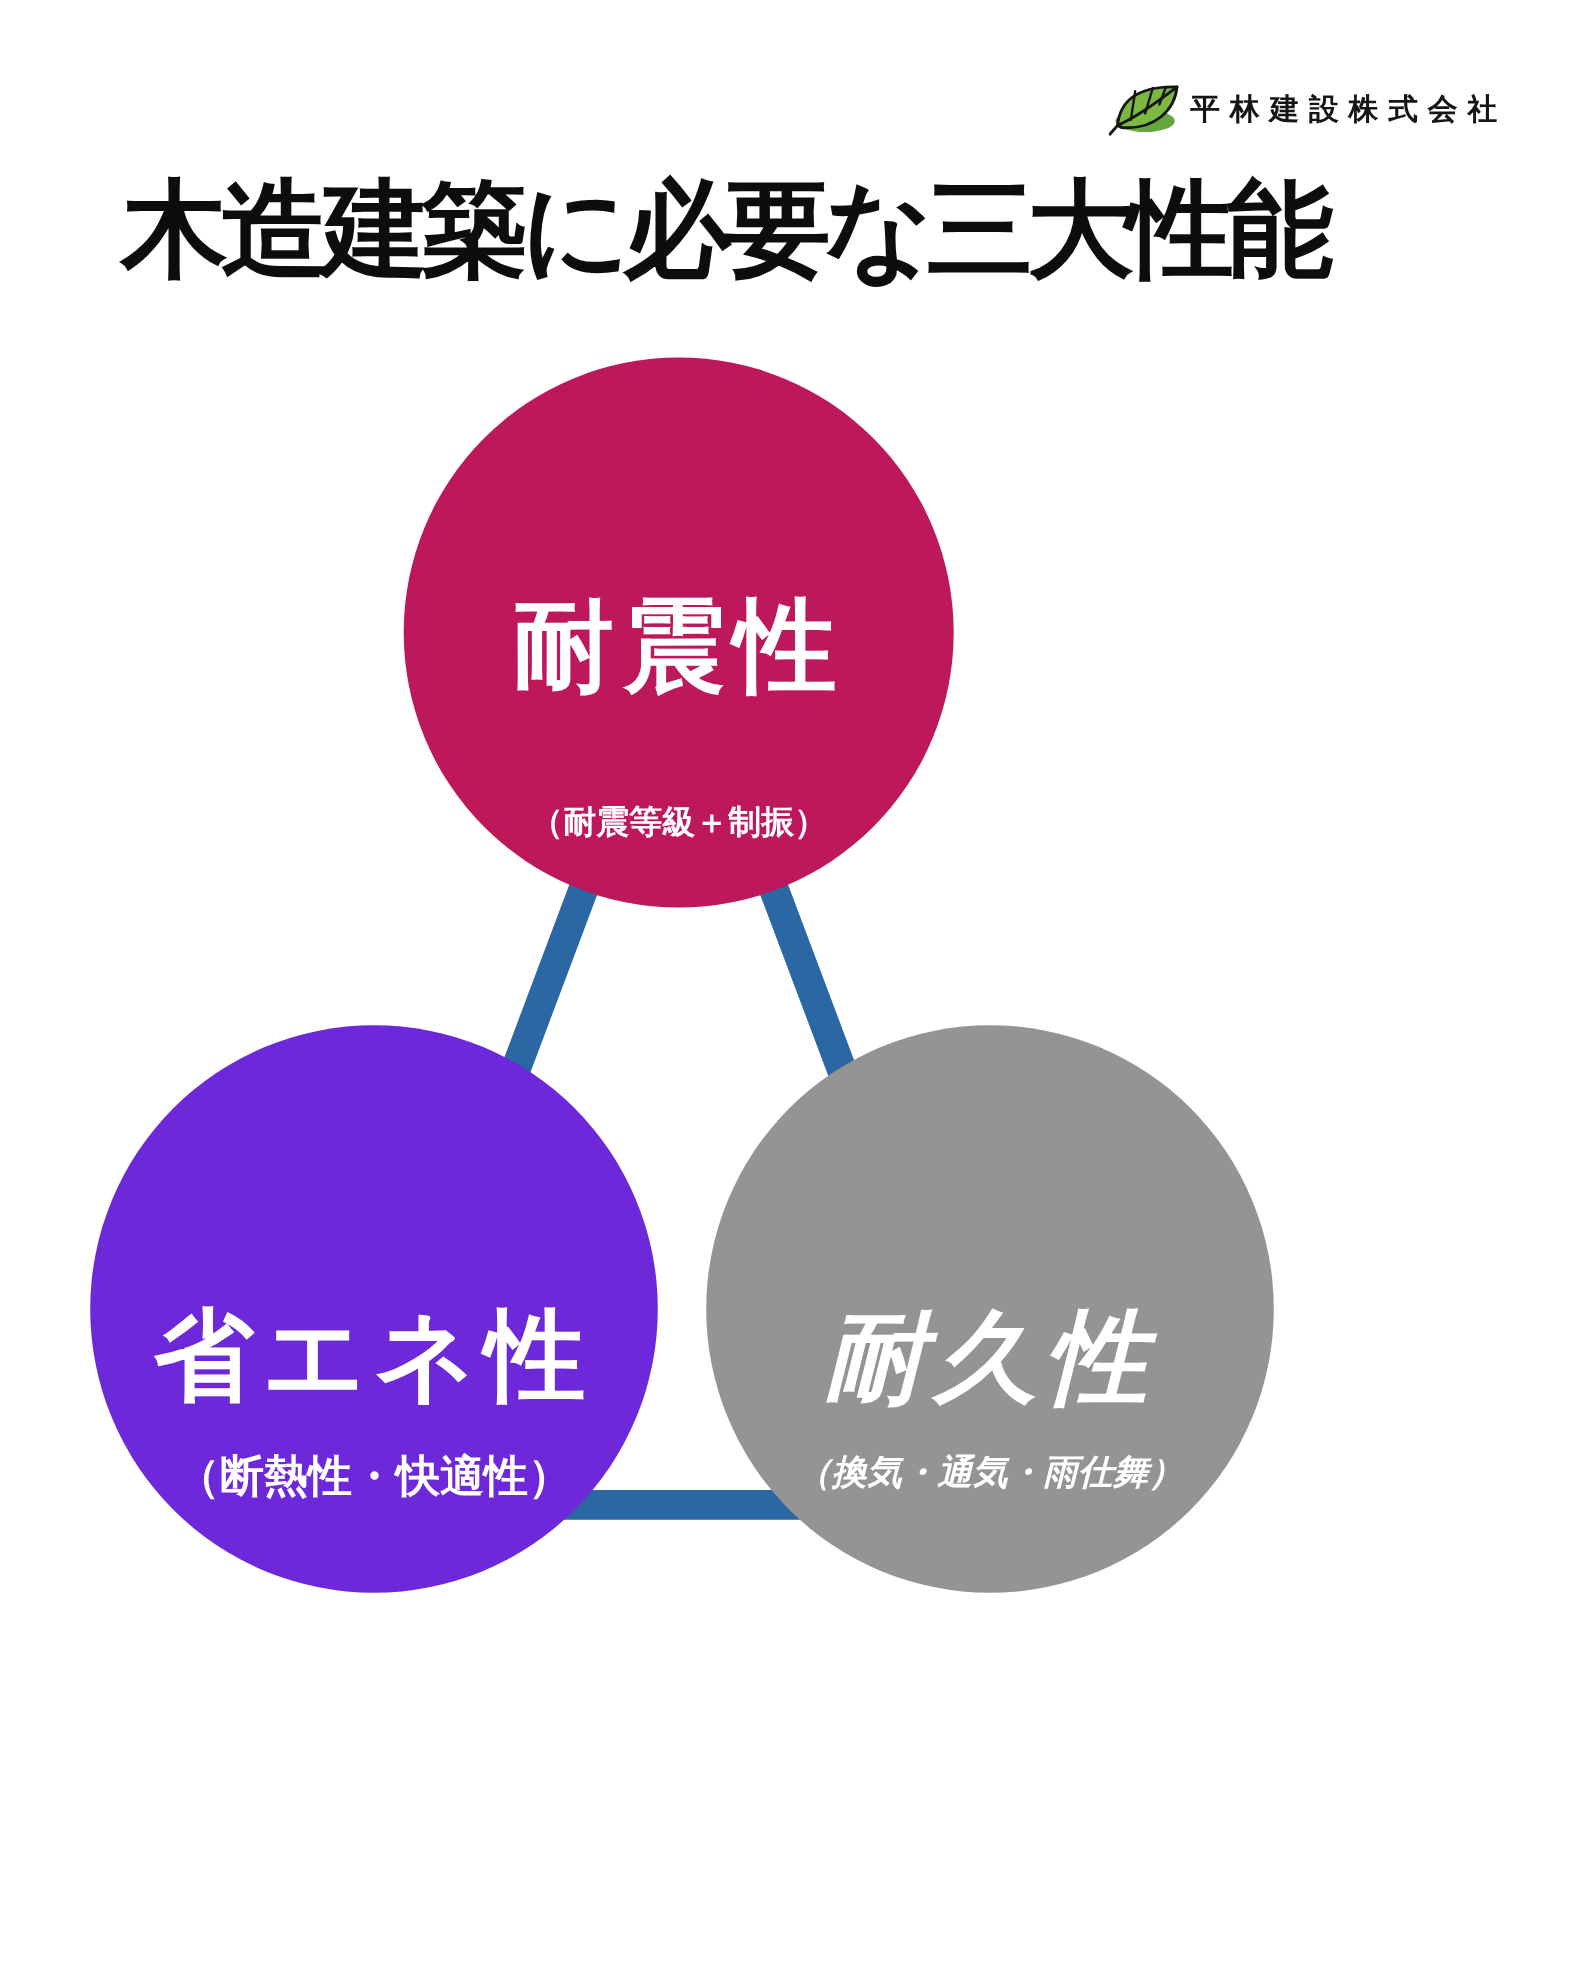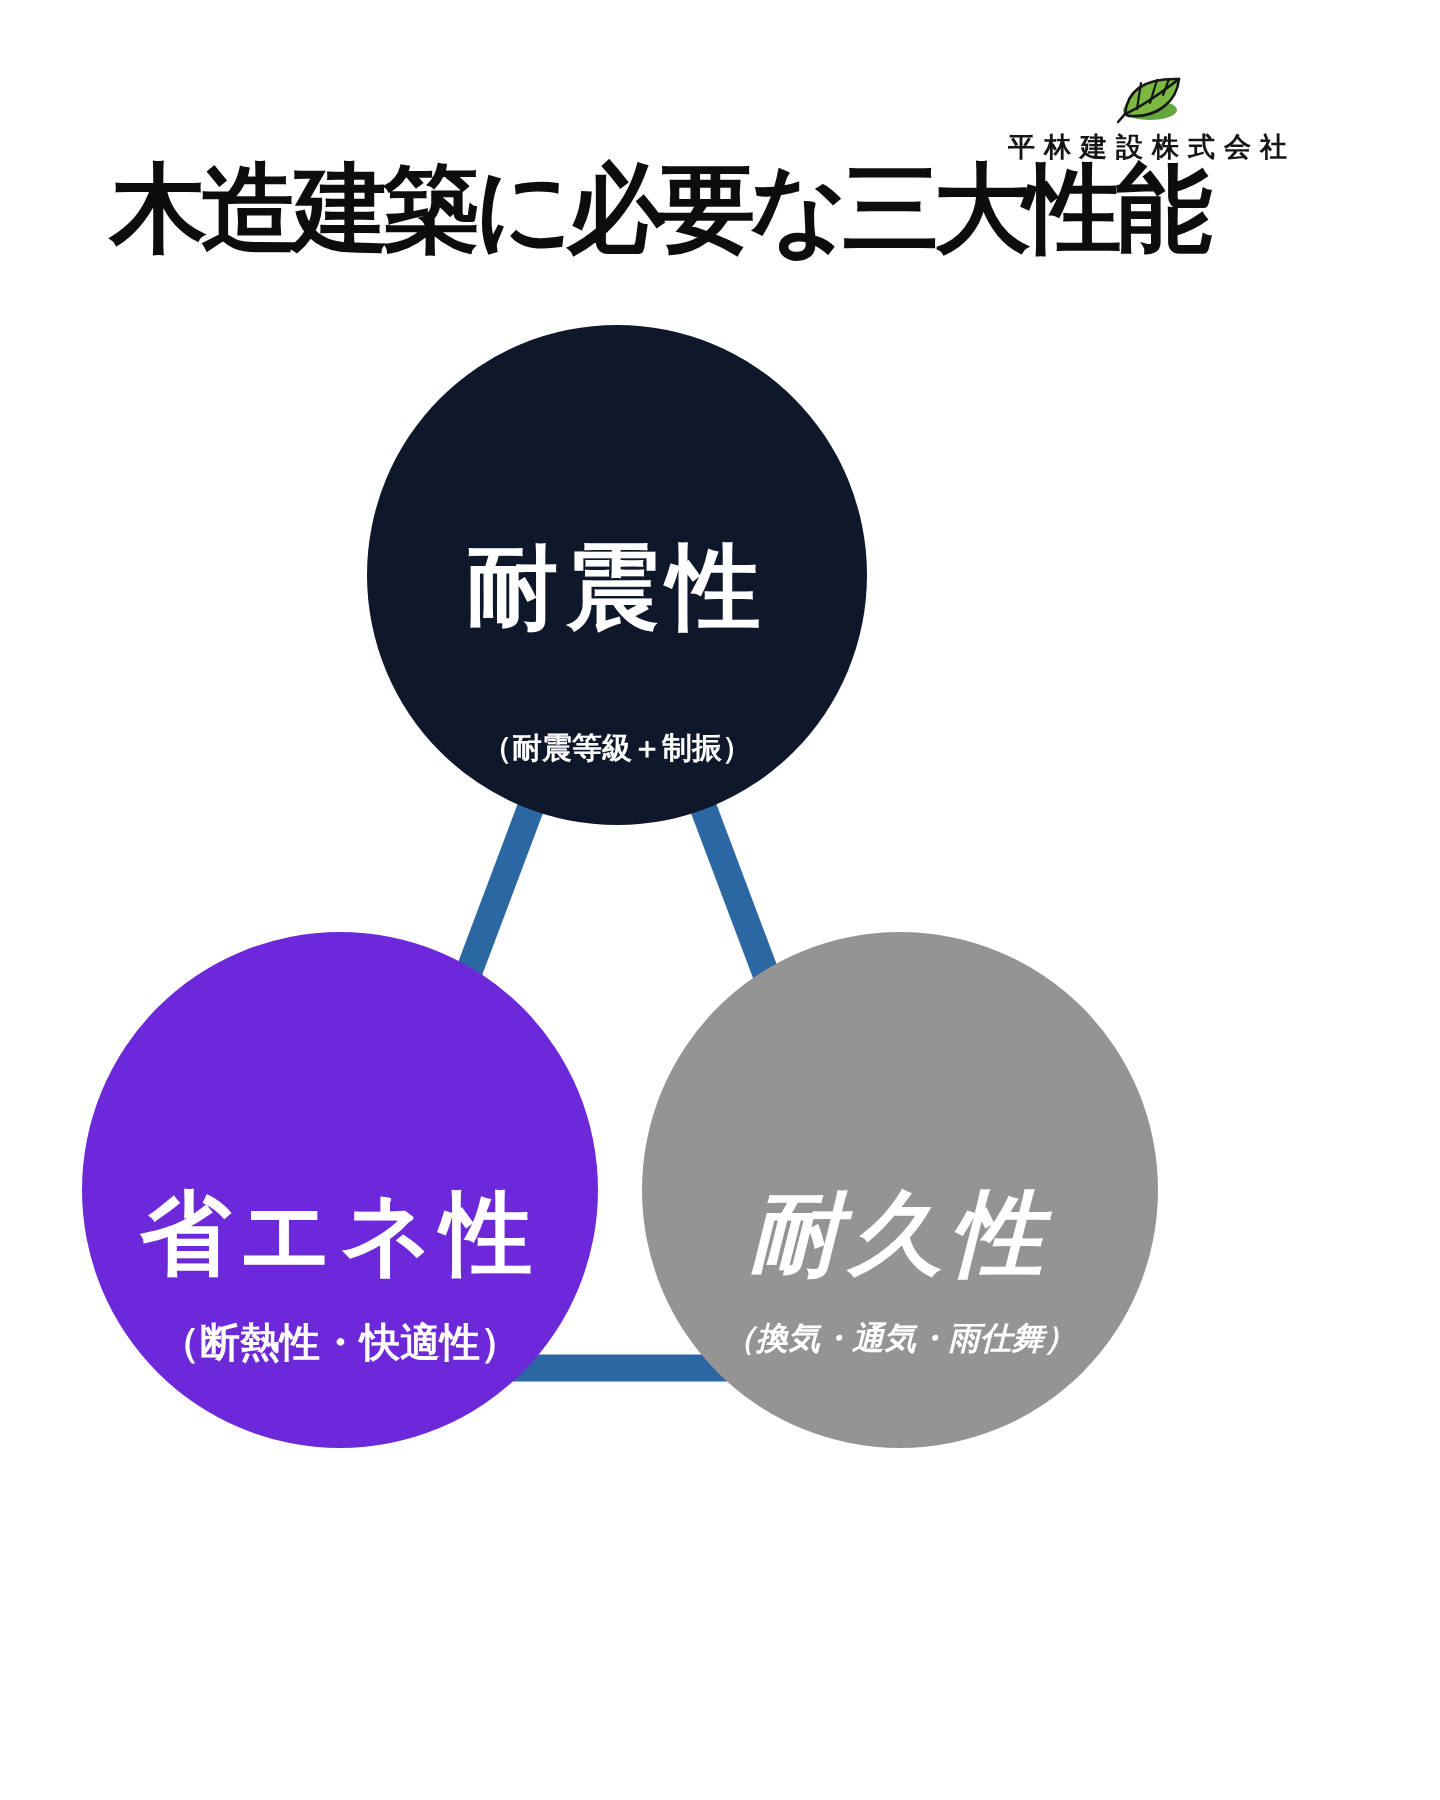--- a/index.html
+++ b/index.html
@@ -13,21 +13,20 @@
   }
 
   
   .logo {
     position: absolute;
     left: 1008px;
     top: 68px;
     display: flex;
     align-items: center;
     gap: 4px;
-    flex-direction: column;
   }
   .logo .company {
     font-size: 27px;
     font-weight: 900;
     color: #151515;
     letter-spacing: 9px;
     white-space: nowrap;
     line-height: 1;
   }
 
@@ -102,21 +101,21 @@
     </span>
     <span class="company">平林建設株式会社</span>
   </div>
 
   <div class="title">木造建築に必要な三大性能</div>
 
   <svg class="connector-svg">
     <path d="M 617 578 L 320 1368 L 914 1368 Z" fill="none" stroke-linejoin="round" style="stroke: rgb(43, 103, 163); stroke-width: 27;"></path>
   </svg>
 
-  <div class="circle circle-seismic" style="background: #0f172a; color: rgb(255, 255, 255);">
+  <div class="circle circle-seismic" style="background: #be185d; color: rgb(255, 255, 255);">
     <div class="label">耐震性</div>
     <div class="sublabel">（耐震等級＋制振）</div>
   </div>
 
   <div class="circle circle-energy" style="background: #6d28d9; color: rgb(255, 255, 255);">
     <div class="label">省エネ性</div>
     <div class="sublabel">（断熱性・快適性）</div>
   </div>
 
   <div class="circle circle-durability" style="background: rgb(148, 148, 148); color: rgb(255, 255, 255); font-style: italic;">

